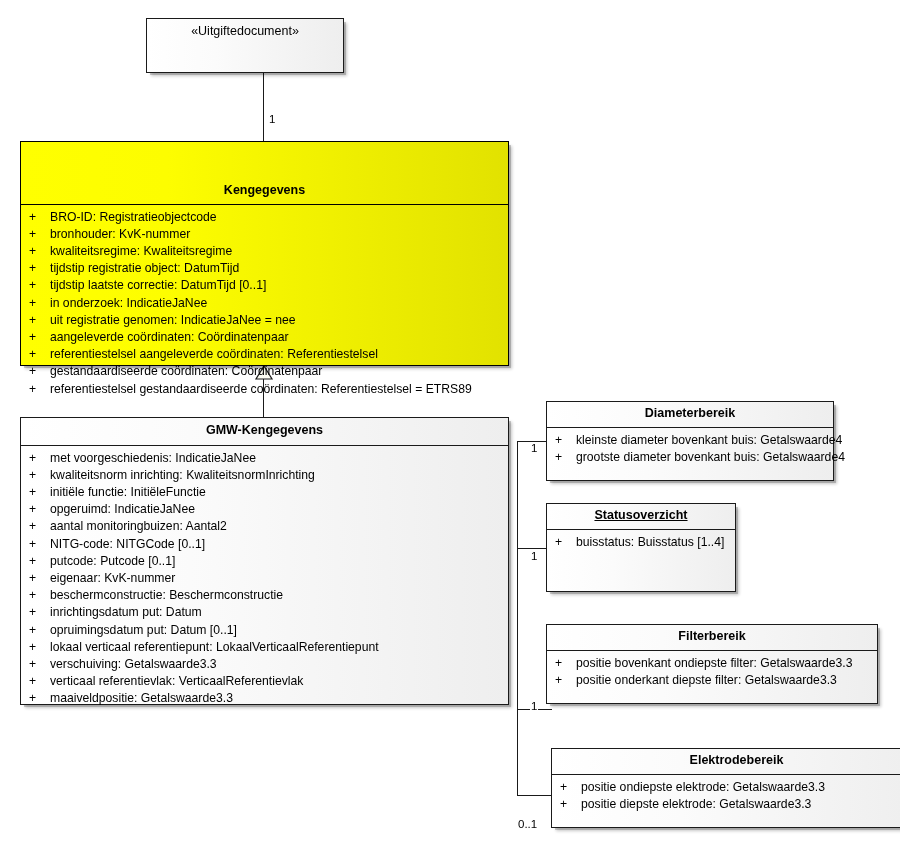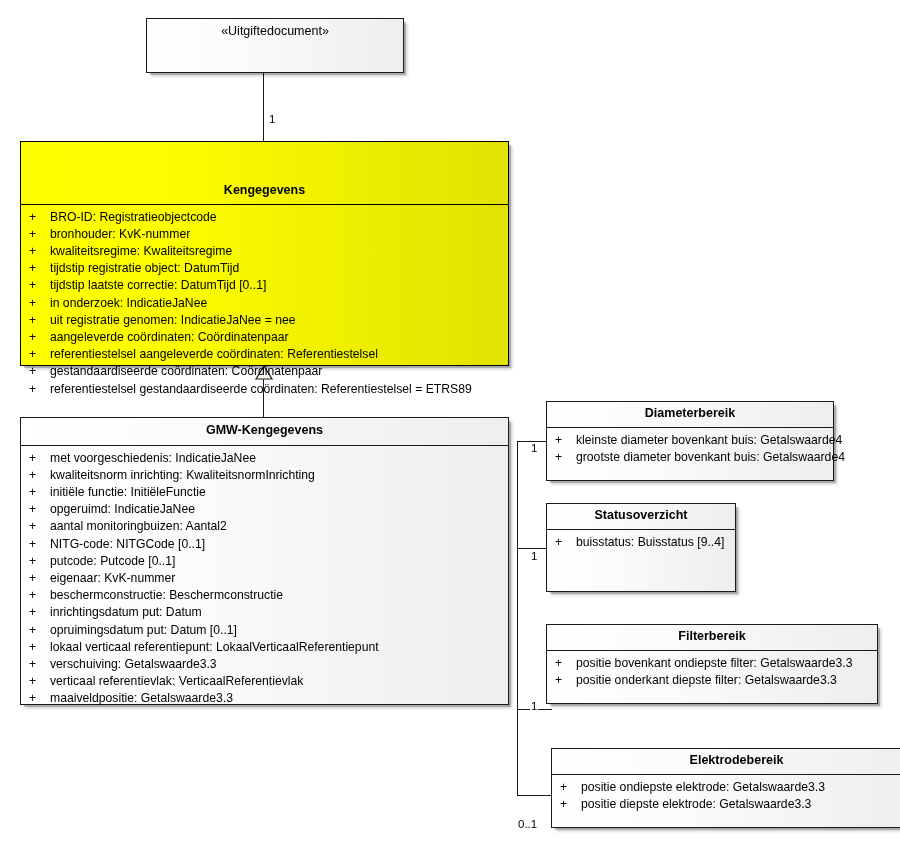--- a/index.html
+++ b/index.html
@@ -120,21 +120,21 @@
 
   <div class="conn v" style="left:517px; top:441px; height:268px;"></div>
 
   <div class="conn h" style="left:517px; top:441px; width:35px;"></div>
   <div class="conn h" style="left:517px; top:548px; width:35px;"></div>
   <div class="conn h" style="left:517px; top:709px; width:35px;"></div>
 
   <div class="conn v" style="left:517px; top:709px; height:86px;"></div>
   <div class="conn h" style="left:517px; top:795px; width:35px;"></div>
 
-  <div class="uml-class" style="left:146px; top:18px; width:258px; height:55px;">
+  <div class="uml-class" style="left:146px; top:18px; width:198px; height:55px;">
     <div class="uml-header noborder">
       <span class="uml-stereotype">«Uitgiftedocument»</span>
     </div>
   </div>
 
   <div class="uml-class yellow" style="left:20px; top:141px; width:489px; height:225px;">
     <div class="uml-header" style="padding-top:5px; padding-bottom:5px;">
       <span class="uml-name">Kengegevens</span>
     </div>
     <div class="uml-attrs">
@@ -263,27 +263,27 @@
           <span class="attr-text">kleinste diameter bovenkant buis: Getalswaarde4</span>
         </div>
         <div class="attr-row">
           <span class="attr-vis">+</span>
           <span class="attr-text">grootste diameter bovenkant buis: Getalswaarde4</span>
         </div>
       </div>
   </div>
 
   <div class="uml-class" style="left:546px; top:503px; width:190px; height:89px;">
-    <div class="uml-header" style="padding-top:4px; padding-bottom:5px;">
+    <div class="uml-header" style="padding-top:4px; padding-bottom:5px;text-decoration:underline;">
       <span class="uml-name">Statusoverzicht</span>
     </div>
     <div class="uml-attrs">
         <div class="attr-row">
           <span class="attr-vis">+</span>
-          <span class="attr-text">buisstatus: Buisstatus [9..4]</span>
+          <span class="attr-text">buisstatus: Buisstatus [1..4]</span>
         </div>
       </div>
   </div>
 
   <div class="uml-class" style="left:546px; top:624px; width:332px; height:80px;">
     <div class="uml-header" style="padding-top:4px; padding-bottom:5px;">
       <span class="uml-name">Filterbereik</span>
     </div>
     <div class="uml-attrs">
         <div class="attr-row">

